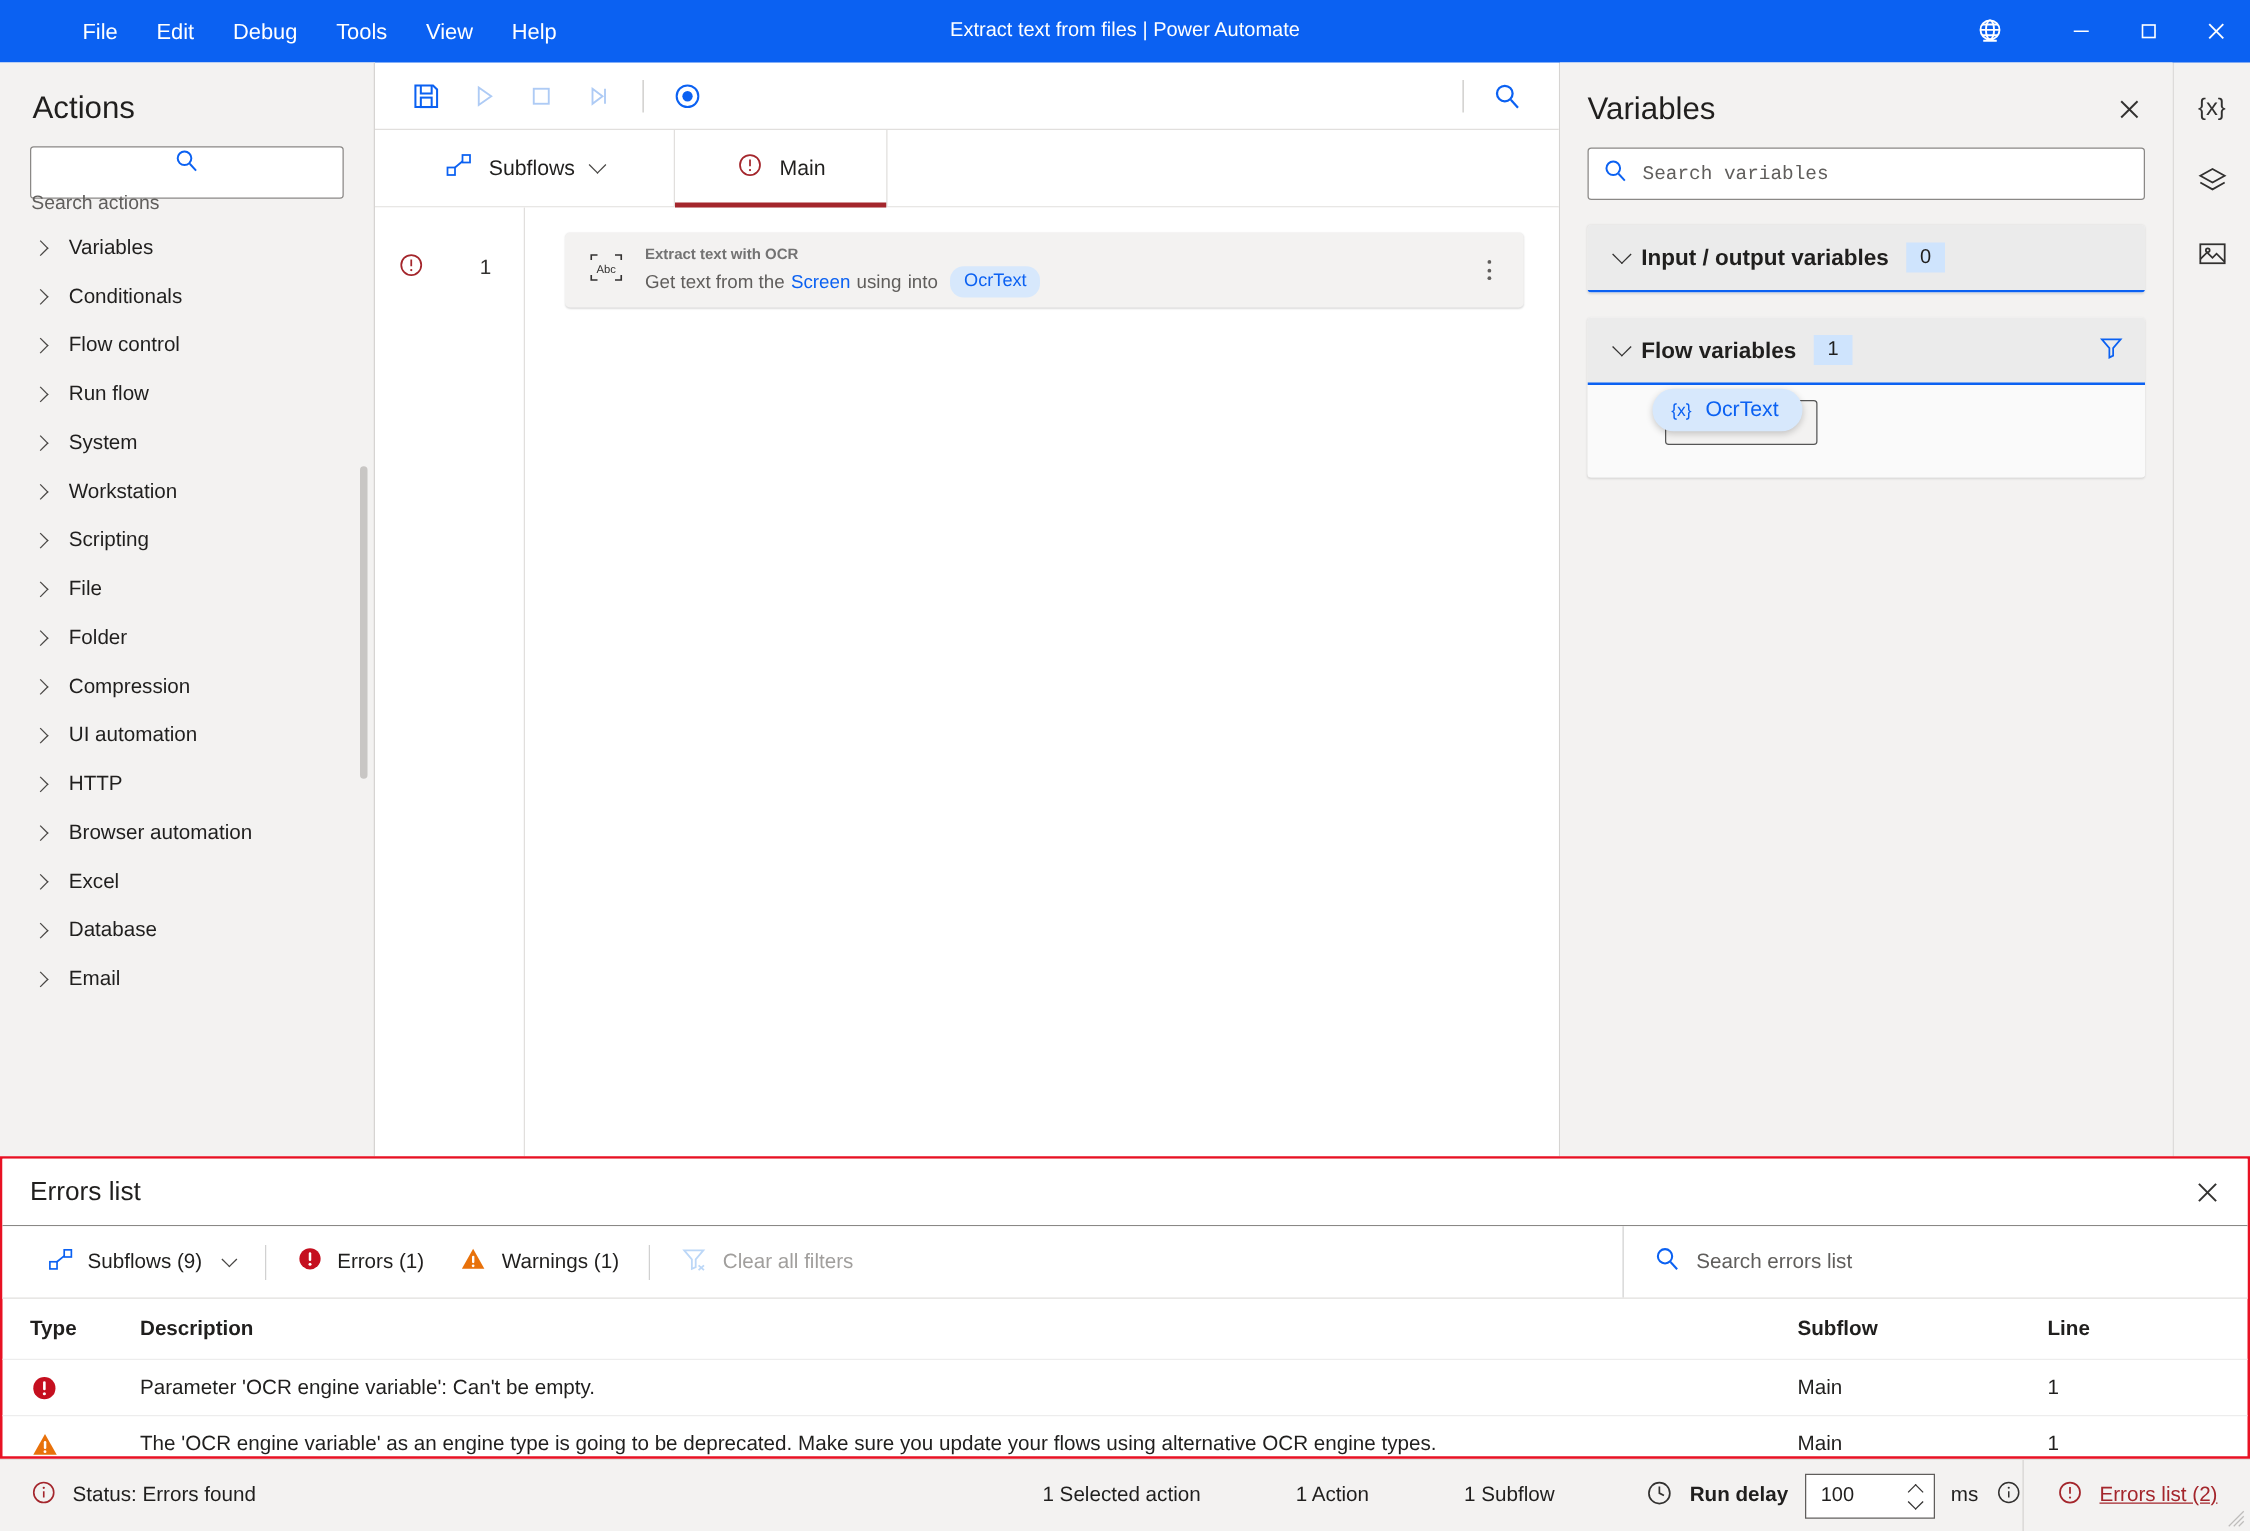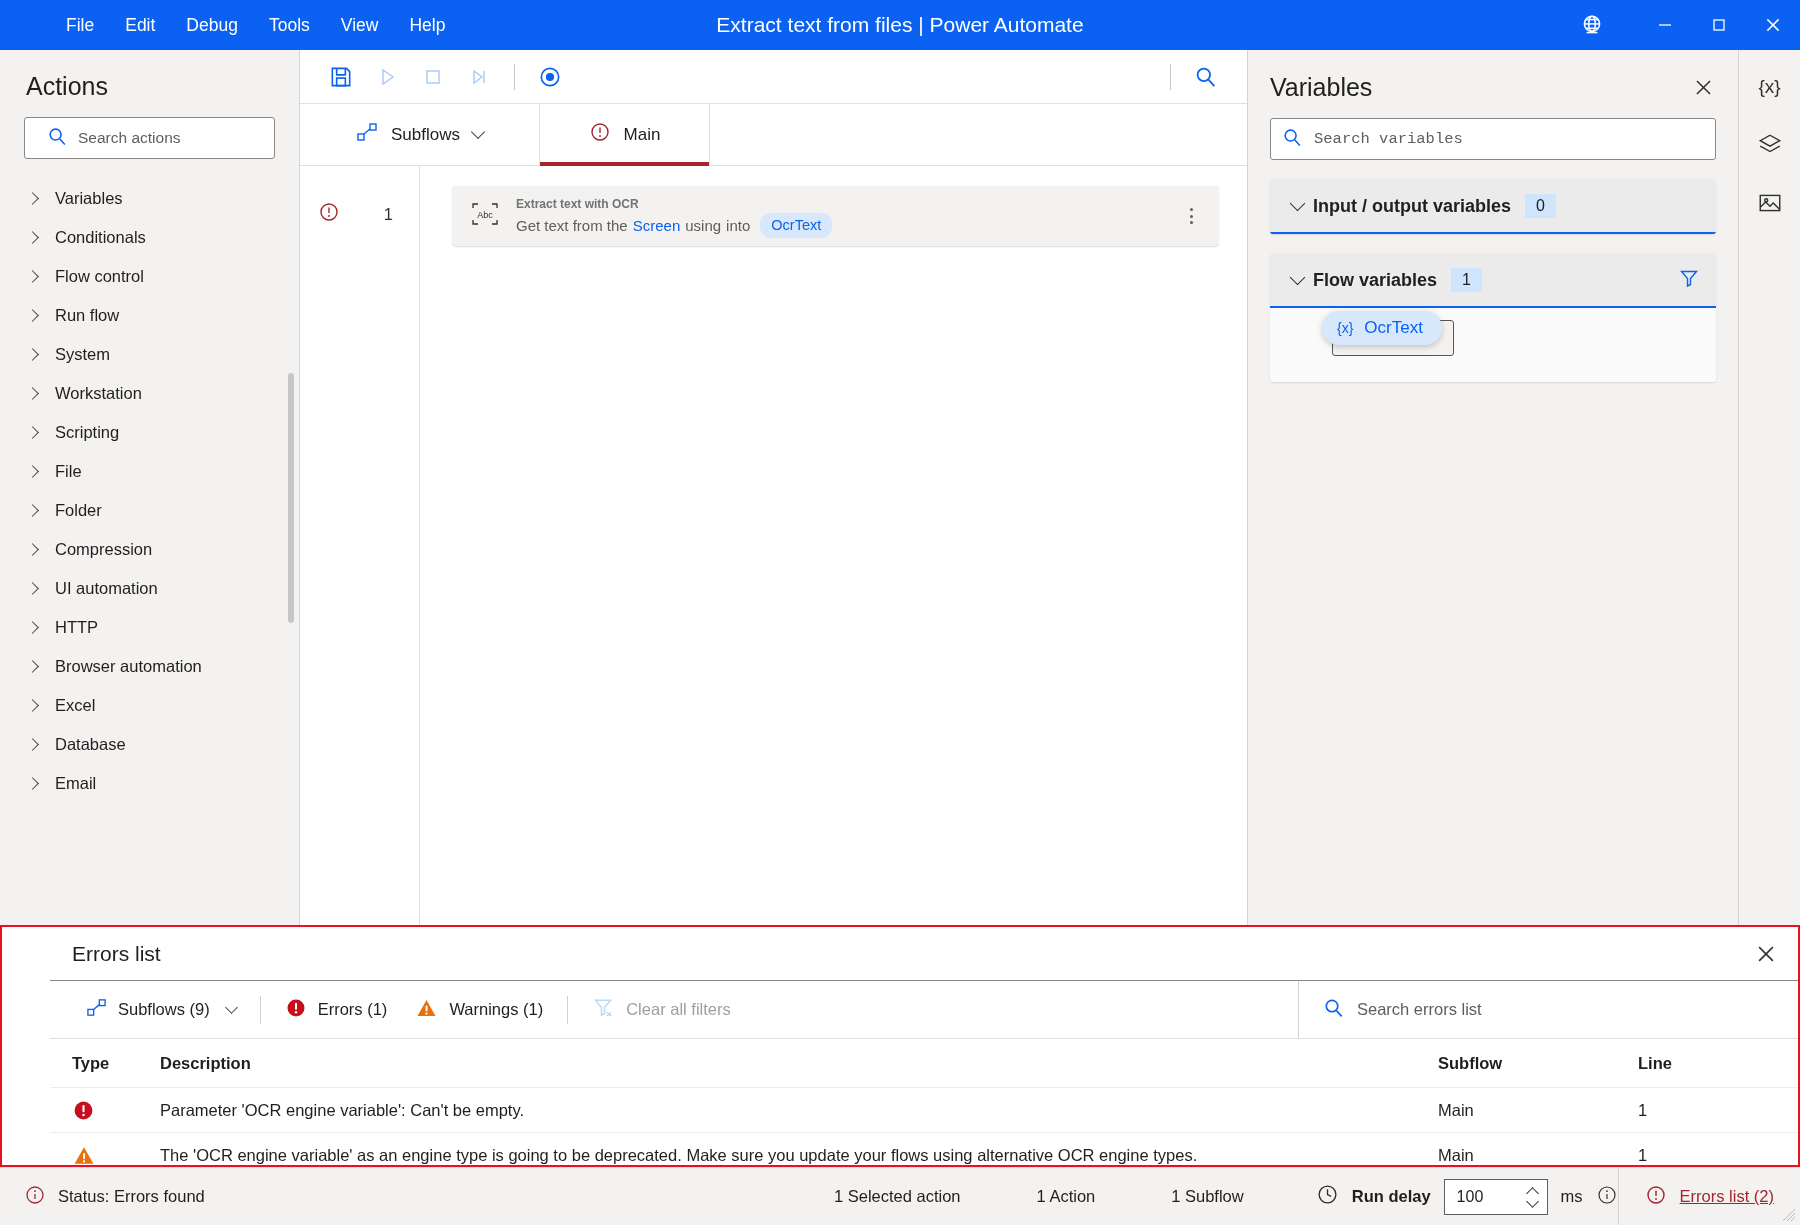--- a/index.html
+++ b/index.html
@@ -30,21 +30,21 @@
     margin-left: 52px; gap: 3px;
   }
   .menu-item {
     font-size: 17.5px; color: #ffffff;
     padding: 6px 14px; border-radius: 3px;
     cursor: default; white-space: nowrap;
   }
   .win-title {
     position: absolute; left: 0; right: 0;
     text-align: center;
-    font-size: 21px; color: #ffffff;
+    font-size: 16px; color: #ffffff;
     pointer-events: none;
   }
   .title-right {
     margin-left: auto; display: flex; align-items: center; height: 100%;
   }
   .account {
     display: flex; align-items: center; gap: 9px;
     margin-right: 24px;
   }
   .globe-icon { width: 26px; height: 26px; display:block; }
@@ -81,22 +81,23 @@
     padding: 22px 0 16px 26px;
     font-weight: 400;
   }
   .search-box {
     margin: 0 24px 18px 24px;
     height: 42px;
     border: 1px solid #8a8886;
     border-radius: 3px;
     background: #ffffff;
     display: flex; align-items: center;
-    padding: 0 22px;
+    padding: 0 0;
     gap: 10px;
+    flex-direction: column;
   }
   .search-box .mag { flex: 0 0 auto; }
   .search-box input {
     border: none; outline: none;
     font-size: 15.5px; color: #323130;
     font-family: "Liberation Sans", sans-serif;
     background: transparent;
     flex: 1 1 auto;
     width: 100%;
   }
@@ -341,21 +342,20 @@
 
   
   .errors-panel {
     position: absolute;
     left: 0; right: 0; bottom: 58px;
     height: 242px;
     background: #ffffff;
     border: 2.5px solid #e81123;
     display: flex; flex-direction: column;
     z-index: 30;
-    padding-left: 48px;
   }
   .errors-head {
     height: 54px; flex: 0 0 54px;
     display: flex; align-items: center;
     padding: 0 14px 0 22px;
     border-bottom: 1px solid #8a8886;
     background: #ffffff;
   }
   .errors-title { font-size: 21px; color: #201f1e; flex: 1 1 auto; }
   .errors-close {

